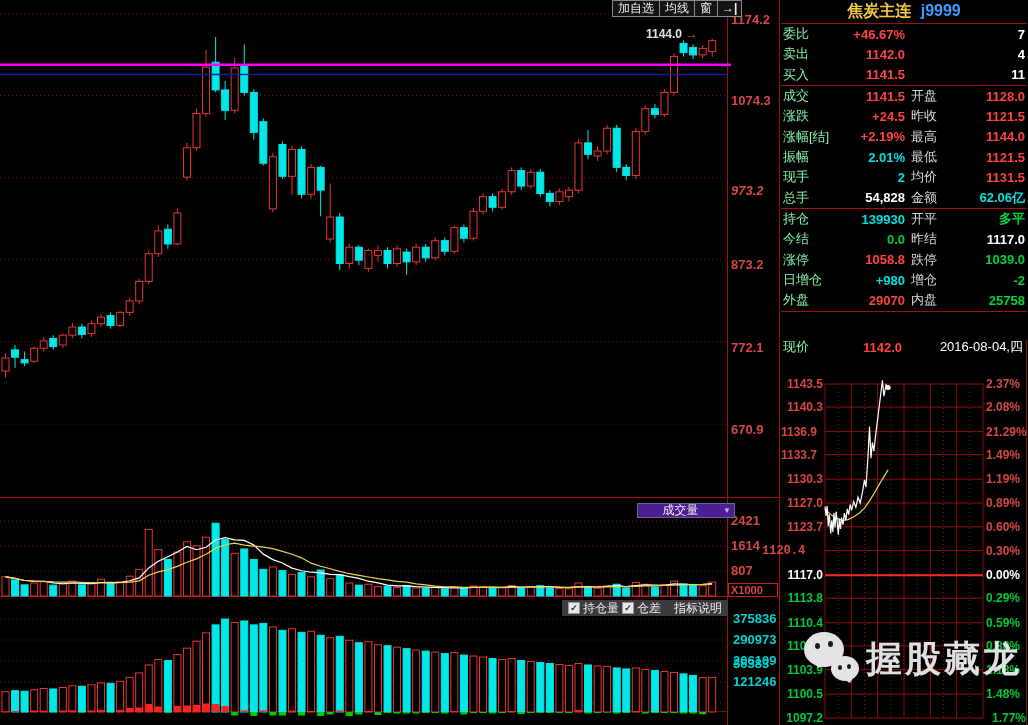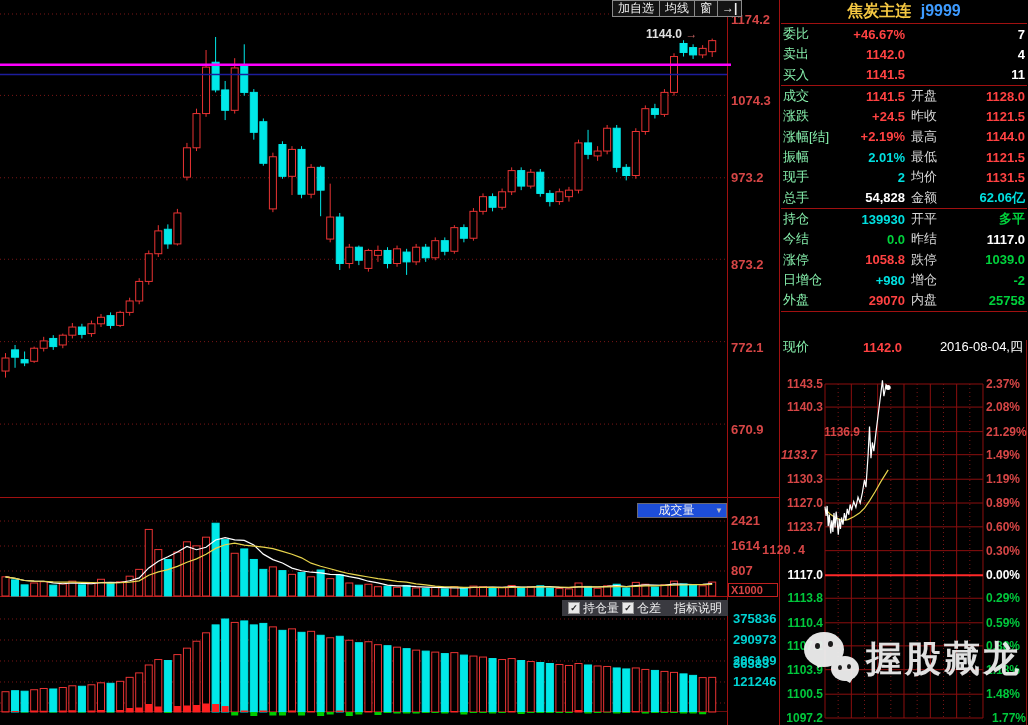--- a/index.html
+++ b/index.html
@@ -12,21 +12,21 @@
   .itick{font-size:12px;}
   
   #toolbar{position:absolute;left:612px;top:0;height:17px;display:flex;align-items:stretch;
            background:#141414;border:1px solid #8a8a8a;box-sizing:border-box;}
   .tbtn{font-size:12px;color:#f0f0f0;line-height:14px;padding:0 5px;border-right:1px solid #8a8a8a;cursor:default;}
   .ticon{font-size:12px;color:#f0f0f0;line-height:14px;padding:0 4px;font-weight:700;}
   
   #anno{position:absolute;left:646px;top:27px;font:700 12px "Liberation Sans",sans-serif;color:#e0e0e0;}
   #anno .arr{color:#c06060;font-weight:400;}
   
-  #voldd{position:absolute;left:637px;top:503px;width:90px;height:15px;background:#1d4ed8;
+  #voldd{position:absolute;left:637px;top:503px;width:98px;height:15px;background:#4c1d95;
          border:1px solid #6a6a74;box-sizing:border-box;display:flex;align-items:center;
          font-size:12px;color:#f0f0f0;}
   #voldd .ddtext{flex:1;text-align:center;line-height:13px;}
   #voldd .caret{font-size:8px;color:#c0c0c0;padding-right:3px;}
   
   #x1000{position:absolute;left:728px;top:583px;width:50px;height:14px;border:1px solid #c02020;
          box-sizing:border-box;color:#d64646;font:700 11px/12px "Liberation Sans",sans-serif;padding-left:2px;}
   
   #cbstrip{position:absolute;left:562px;top:600px;height:16px;display:flex;align-items:center;
            background:#3a3a40;padding:0 6px;font-size:12px;color:#f0f0f0;gap:3px;}
@@ -500,39 +500,39 @@
       <line x1="825" y1="669.6743999999994" x2="983" y2="669.6743999999994" stroke="#8c0f0f" stroke-width="1"></line>
       <line x1="825" y1="694.202" x2="983" y2="694.202" stroke="#8c0f0f" stroke-width="1"></line>
       <line x1="825" y1="718.0081999999998" x2="983" y2="718.0081999999998" stroke="#8c0f0f" stroke-width="1"></line>
       <polyline points="825,508.8021999999997 830.744,514.5733999999993 836.488,518.1803999999993 842.232,520.3446000000007 847.976,519.6231999999997 853.72,516.7376000000006 859.4639999999999,513.1306000000006 864.49,508.08080000000035 869.516,500.86680000000035 875.26,491.48860000000064 881.004,481.389 888.184,469.84660000000065" fill="none" stroke="#e8d44c" stroke-width="1.2"></polyline>
       <polyline points="825,506.63800000000003 826.077,516.0161999999997 827.154,505.91660000000064 828.231,526.1158000000004 829.308,514.5733999999993 830.744,533.3298000000003 831.821,520.3446000000007 832.898,531.887 833.975,513.1306000000006 835.052,527.5586000000006 836.129,511.6878000000003 837.206,521.7873999999994 838.283,534.7726000000007 839.36,518.9018000000003 840.437,529.0013999999994 841.514,517.4590000000001 842.95,524.673 844.386,513.1306000000006 845.822,520.3446000000007 847.258,508.8021999999997 848.694,514.5733999999993 850.13,504.4738000000003 851.566,510.245 853.72,501.5881999999997 855.874,507.35939999999937 858.028,497.2598000000003 860.182,503.031 862.336,492.93139999999937 864.49,479.9461999999997 865.926,487.1601999999997 868.08,455.41860000000065 869.516,426.56260000000066 870.952,458.3041999999997 872.388,442.4333999999993 873.824,451.09019999999964 875.978,432.33380000000034 878.132,415.02019999999965 880.2860000000001,397.70660000000066 882.44,380.393 883.876,396.26380000000034 886.03,384.72139999999933 888.184,387.607" fill="none" stroke="#ffffff" stroke-width="1.2"></polyline>
       <circle cx="888.184" cy="387.607" r="2.5" fill="#ffffff"></circle>
     </svg>
   <div id="labels">
       <div class="tick t-red" style="left: 731px; top: 12px;">1174.2</div>
       <div class="tick t-red" style="left: 731px; top: 93.3985px;">1074.3</div>
-      <div class="tick t-red" style="left: 731px; top: 170px;">973.2</div>
+      <div class="tick t-red" style="left: 731px; top: 183px; font-style: italic;">973.2</div>
       <div class="tick t-red" style="left: 731px; top: 257.255px;">873.2</div>
       <div class="tick t-red" style="left: 731px; top: 339.631px;">772.1</div>
       <div class="tick t-red" style="left: 731px; top: 422.089px;">670.9</div>
       <div class="tick t-red" style="left: 731px; top: 513.046px;">2421</div>
       <div class="tick t-red" style="left: 731px; top: 538.031px;">1614</div>
       <div class="tick t-red" style="left: 731px; top: 563.015px;">807</div>
       <div class="tick t-cyan" style="left: 733px; top: 610.994px;">375836</div>
       <div class="tick t-cyan" style="left: 733px; top: 631.995px;">290973</div>
       <div class="tick t-cyan" style="left: 733px; top: 652.996px;">206109</div>
       <div class="tick t-cyan" style="left: 733px; top: 673.996px;">121246</div>
       <div class="tick t-cyan" style="left: 733px; top: 656px;">36383</div>
       <div class="tick t-red itick" style="left: 781px; top: 377px; width: 42px; text-align: right;">1143.5</div>
       <div class="tick t-red itick" style="left: 986px; top: 377px; width: 40px; text-align: left;">2.37%</div>
       <div class="tick t-red itick" style="left: 781px; top: 400.085px; width: 42px; text-align: right;">1140.3</div>
       <div class="tick t-red itick" style="left: 986px; top: 400.085px; width: 40px; text-align: left;">2.08%</div>
-      <div class="tick t-red itick" style="left: 781px; top: 424.612px; width: 42px; text-align: right; padding-left: 37px;">1136.9</div>
+      <div class="tick t-red itick" style="left: 781px; top: 424.612px; width: 42px; ">1136.9</div>
       <div class="tick t-red itick" style="left: 986px; top: 424.612px; width: 40px; text-align: left;">21.29%</div>
-      <div class="tick t-red itick" style="left: 781px; top: 447.697px; width: 32px; text-align: right; font-style: italic;">1133.7</div>
+      <div class="tick t-red itick" style="left: 781px; top: 447.697px; width: 32px; text-align: right;">1133.7</div>
       <div class="tick t-red itick" style="left: 986px; top: 447.697px; width: 40px; text-align: left;">1.49%</div>
       <div class="tick t-red itick" style="left: 781px; top: 472.225px; width: 42px; text-align: right;">1130.3</div>
       <div class="tick t-red itick" style="left: 986px; top: 472.225px; width: 40px; text-align: left;">1.19%</div>
       <div class="tick t-red itick" style="left: 781px; top: 496.031px; width: 42px; text-align: right;">1127.0</div>
       <div class="tick t-red itick" style="left: 986px; top: 496.031px; width: 40px; text-align: left;">0.89%</div>
       <div class="tick t-red itick" style="left: 781px; top: 519.837px; width: 42px; text-align: right;">1123.7</div>
       <div class="tick t-red itick" style="left: 986px; top: 519.837px; width: 40px; text-align: left;">0.60%</div>
       <div class="tick t-red itick" style="left: 762px; top: 543.643px; width: 42px; text-align: right; font-family: Liberation Mono, monospace;">1120.4</div>
       <div class="tick t-red itick" style="left: 986px; top: 543.643px; width: 40px; text-align: left;">0.30%</div>
       <div class="tick t-wht itick" style="left: 781px; top: 568.171px; width: 42px; text-align: right;">1117.0</div>

